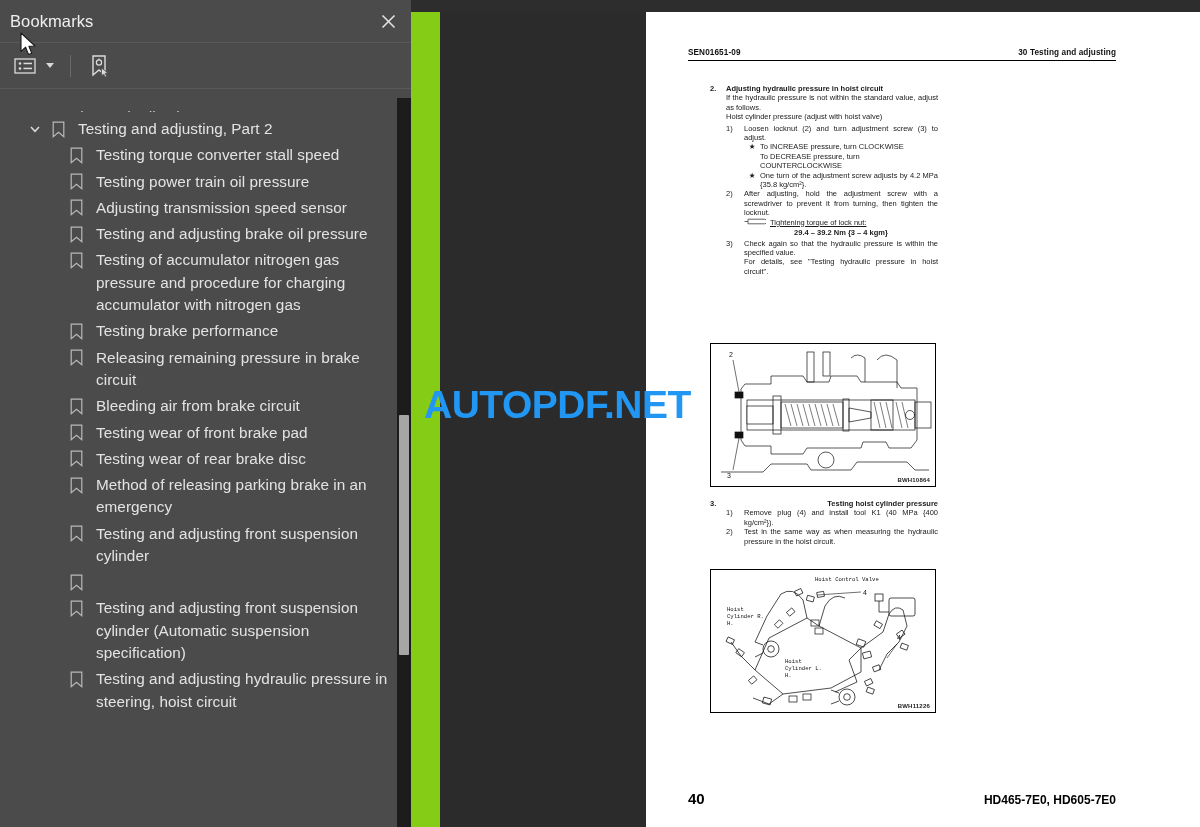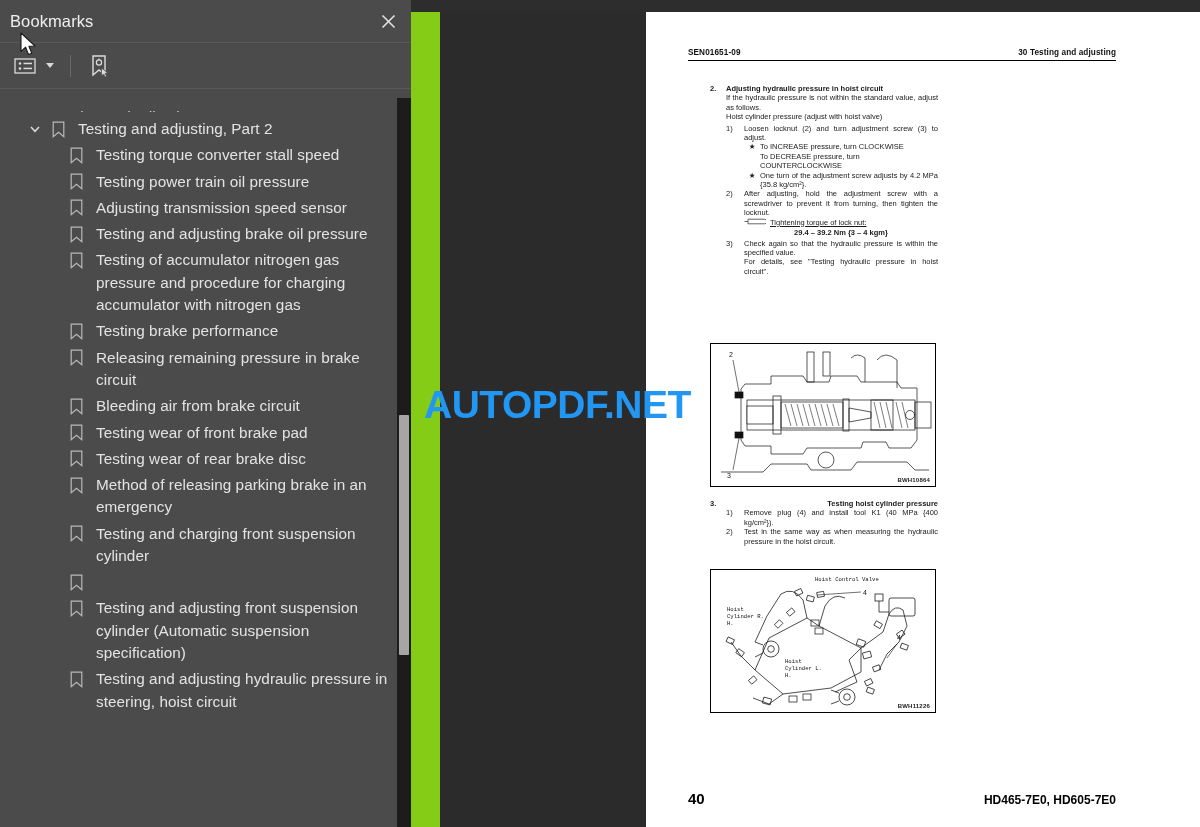--- a/index.html
+++ b/index.html
@@ -402,21 +402,21 @@
           </div>
           <div class="bm-label">Method of releasing parking brake in an emergency</div>
         </div>
 
         <div class="bm-row bm-indent-1">
           <div class="bm-icon">
             <svg width="13" height="17" viewBox="0 0 13 17" aria-hidden="true">
                 <path d="M1.2 1.2 H11.8 V15.6 L6.5 11.2 L1.2 15.6 Z" fill="none" stroke="#b9b9b9" stroke-width="1.2"></path>
               </svg>
           </div>
-          <div class="bm-label">Testing and charging front suspension cylinder</div>
+          <div class="bm-label">Testing and adjusting front suspension cylinder</div>
         </div>
 
         <div class="bm-row bm-indent-1 selected">
           <div class="bm-icon">
             <svg width="13" height="17" viewBox="0 0 13 17" aria-hidden="true">
                 <path d="M1.2 1.2 H11.8 V15.6 L6.5 11.2 L1.2 15.6 Z" fill="none" stroke="#b9b9b9" stroke-width="1.2"></path>
               </svg>
           </div>
         </div>
 

